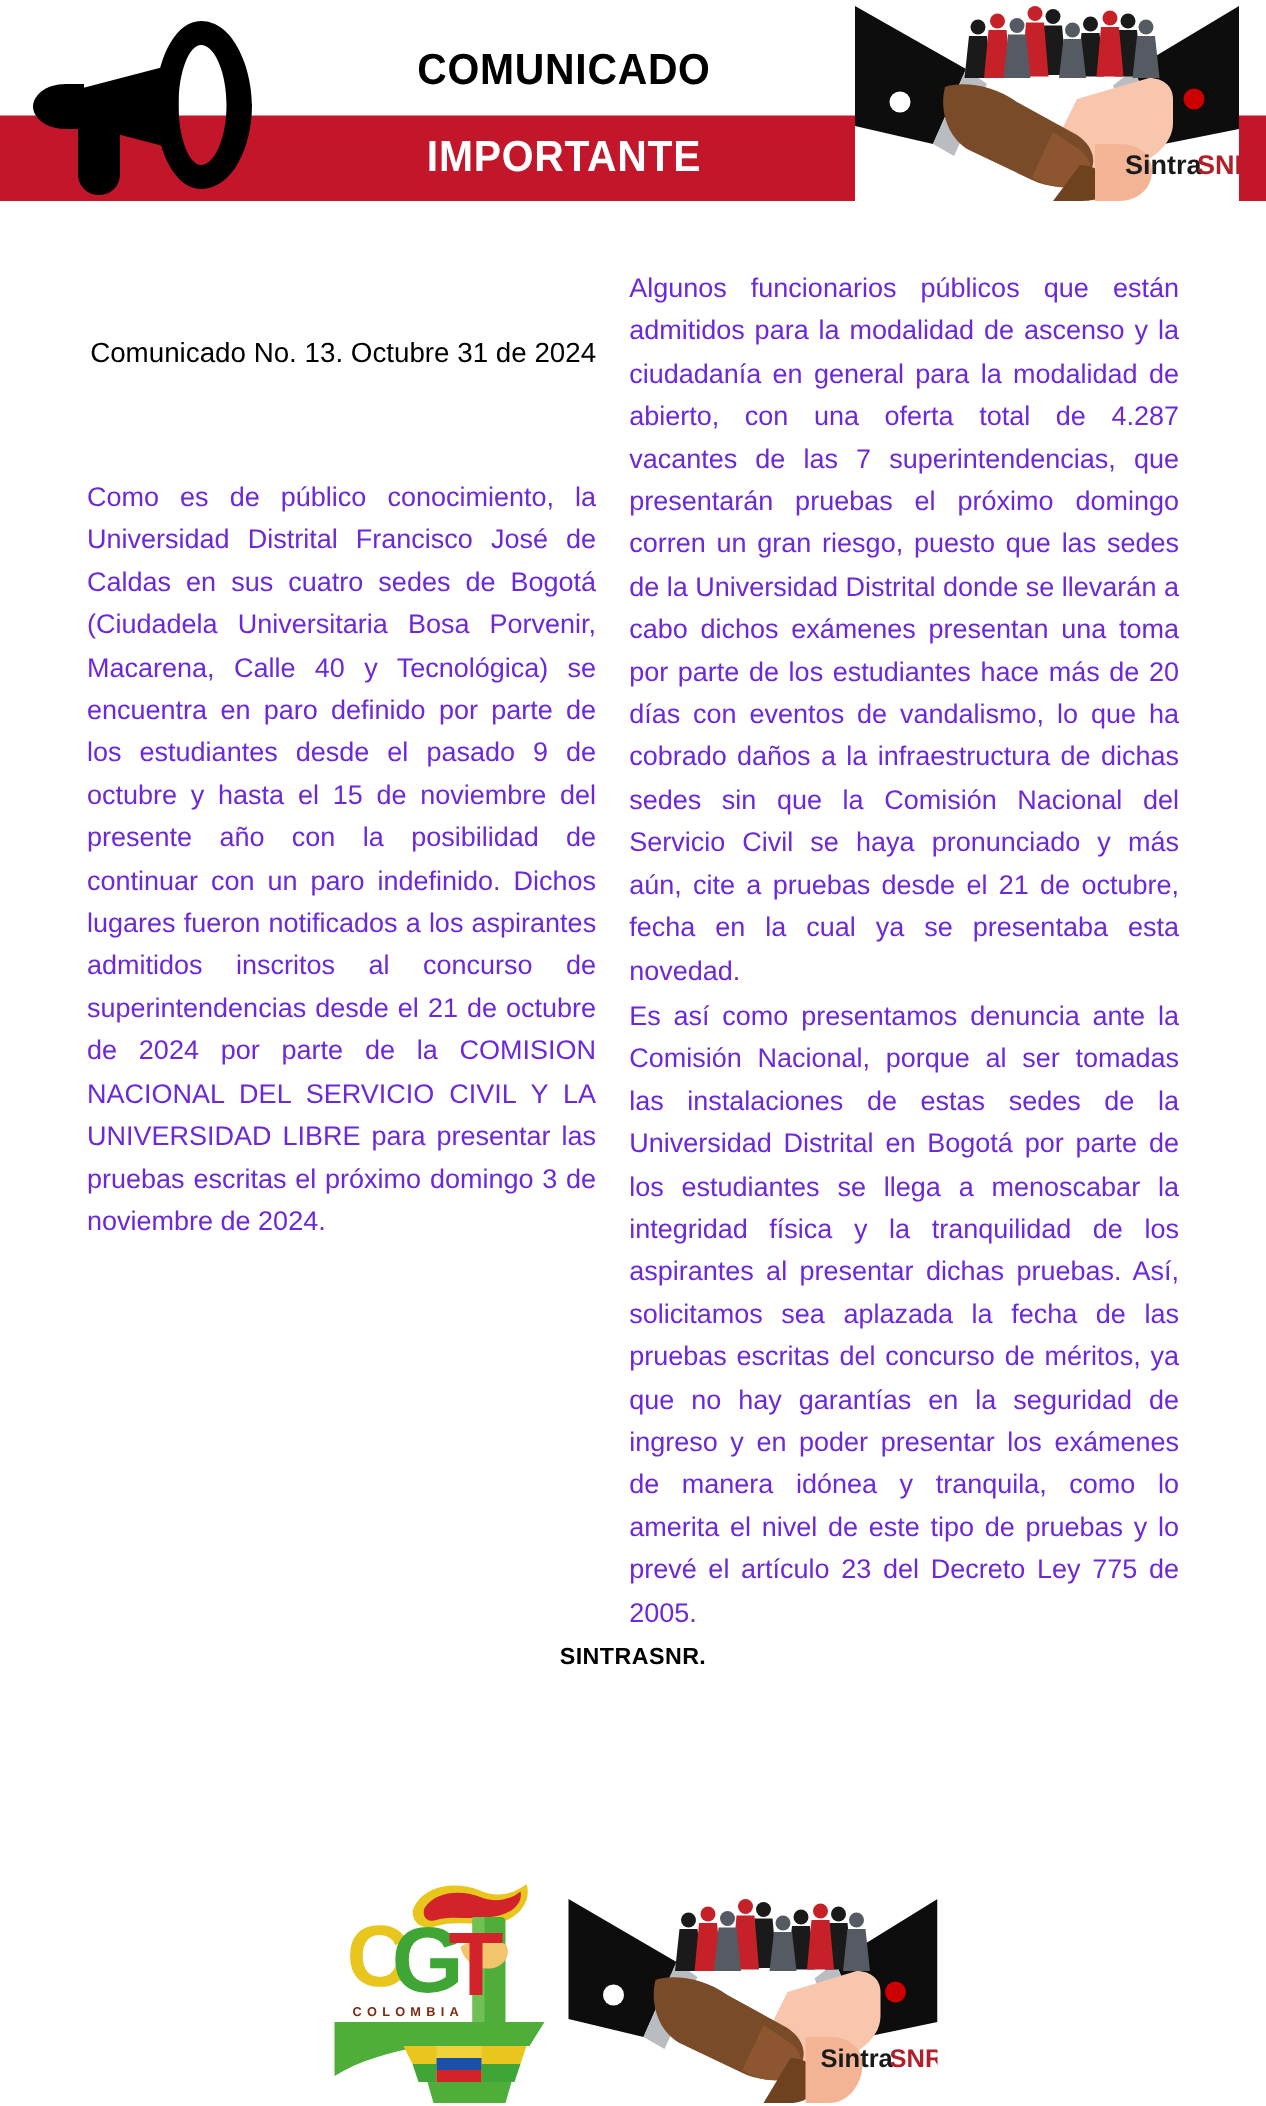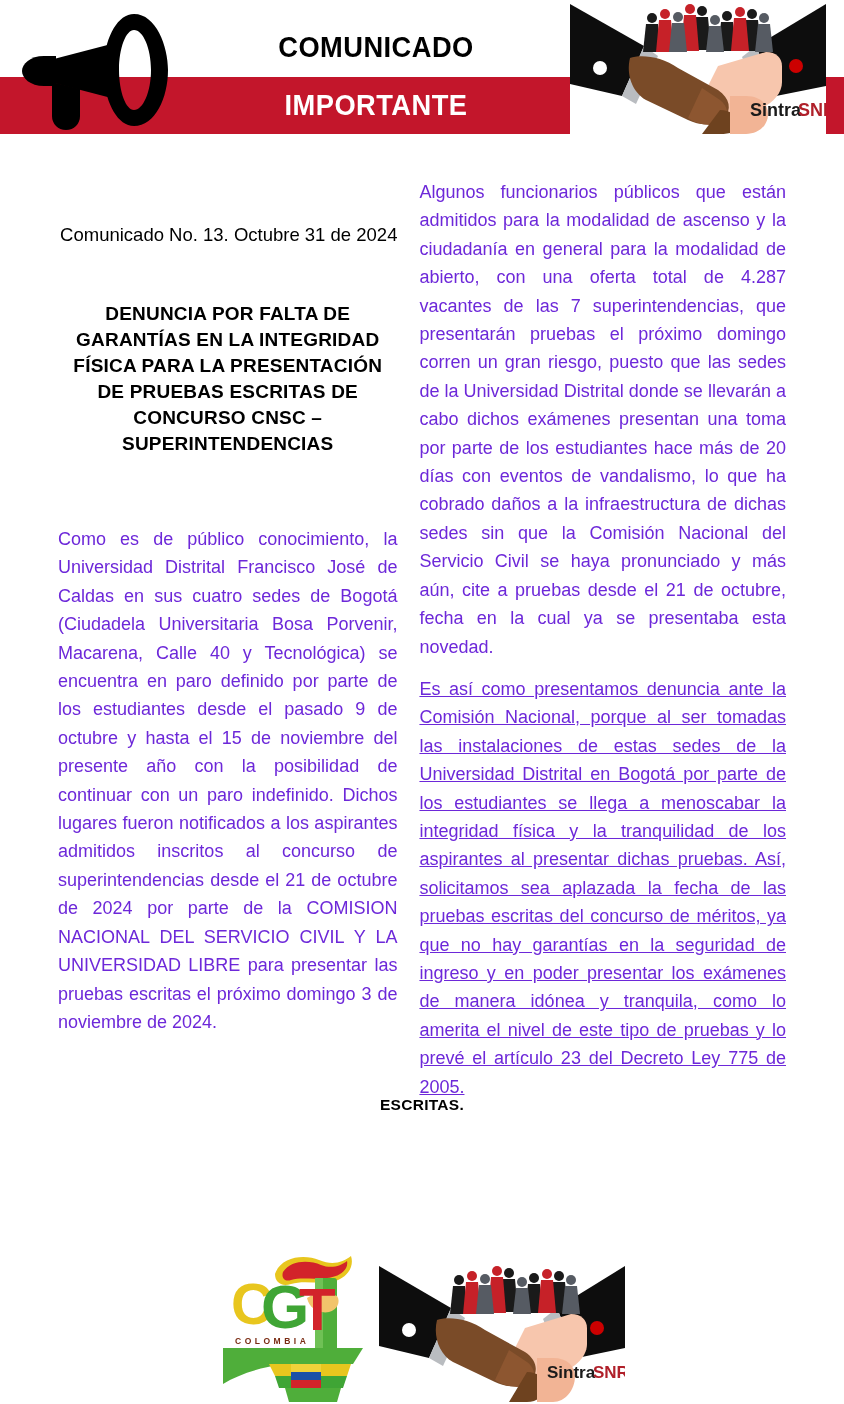--- a/index.html
+++ b/index.html
@@ -102,21 +102,21 @@
   .para {
     text-align:justify;
     text-justify:inter-word;
     font-size:18px;
     line-height:28.4px;
     color:#6d28d9;
     hyphens:none;
   }
   .col .para { margin-top:68px; }
   .col-right .para { margin-top:0; }
-  .col-right .para + .para { margin-top:14px;text-decoration:underline; }
+  .col-right .para + .para { margin-top:2px; }
 
   
   .signature {
     position:absolute;
     left:0; top:1090px;
     width:844px;
     text-align:center;
     font-size:15.5px;
     font-weight:bold;
     line-height:29px;
@@ -224,34 +224,33 @@
       <text x="228" y="116" font-family="Liberation Sans, sans-serif" font-size="18" font-weight="bold" fill="#B0202A">SNR</text>
     </svg>
   </div>
 </div>
 
 <div class="content">
   <div class="columns">
 
     <div class="col">
       <div class="comunicado-line">Comunicado No. 13.   Octubre 31 de 2024</div>
-      <div class="doc-title">DENUNCIA POR FALTA DE GARANTÍAS EN LA INTEGRIDAD FÍSICA PARA LA PRESENTACIÓN DE PRUEBAS ESCRITAS DE CONCURSO CNSC – SUPERINTENDENCIAS</div>
       <div class="para">Como es de público conocimiento, la Universidad Distrital Francisco José de Caldas en sus cuatro sedes de Bogotá (Ciudadela Universitaria Bosa Porvenir, Macarena, Calle 40 y Tecnológica) se encuentra en paro definido por parte de los estudiantes desde el pasado 9 de octubre y hasta el 15 de noviembre del presente año con la posibilidad de continuar con un paro indefinido. Dichos lugares fueron notificados a los aspirantes admitidos inscritos al concurso de superintendencias desde el 21 de octubre de 2024 por parte de la COMISION NACIONAL DEL SERVICIO CIVIL Y LA UNIVERSIDAD LIBRE para presentar las pruebas escritas el próximo domingo 3 de noviembre de 2024.</div>
     </div>
 
     <div class="col-right">
       <div class="para">Algunos funcionarios públicos que están admitidos para la modalidad de ascenso y la ciudadanía en general para la modalidad de abierto,  con una oferta total de 4.287 vacantes de  las 7 superintendencias,  que presentarán pruebas el próximo domingo corren un gran riesgo, puesto que las sedes de la Universidad Distrital donde se llevarán a cabo dichos exámenes presentan una toma por parte de los estudiantes hace más de 20 días con eventos de vandalismo, lo que ha cobrado daños a la infraestructura de dichas sedes sin que la Comisión Nacional del Servicio Civil se haya pronunciado y más aún, cite a pruebas desde el 21 de octubre, fecha en la cual ya se presentaba esta novedad.</div>
       <div class="para">Es así como presentamos denuncia ante la Comisión Nacional, porque al ser tomadas las instalaciones de estas sedes de la Universidad Distrital en Bogotá por parte de los estudiantes se llega a menoscabar la integridad física y la tranquilidad de los aspirantes al presentar dichas pruebas. Así, solicitamos sea aplazada la fecha de las pruebas escritas del concurso de méritos, ya que no hay garantías en la seguridad de ingreso y en poder presentar los exámenes de manera idónea y tranquila, como lo amerita el nivel de este tipo de pruebas y lo prevé el artículo 23 del Decreto Ley 775 de 2005.</div>
     </div>
 
   </div>
 </div>
 
 <div class="signature">
-  <div class="sig-2">ESCRITAS.</div>
+  <div class="sig-2">SINTRASNR.</div>
 </div>
 
 <div class="footer">
 
   <div class="footer-cgt">
     <svg viewBox="0 0 148 150" width="148" height="150">
 
       <g>
         <path d="M56 22 C62 4 86 2 100 8 C114 14 124 10 132 4
                  C136 16 126 28 112 30 C98 32 84 28 72 32

